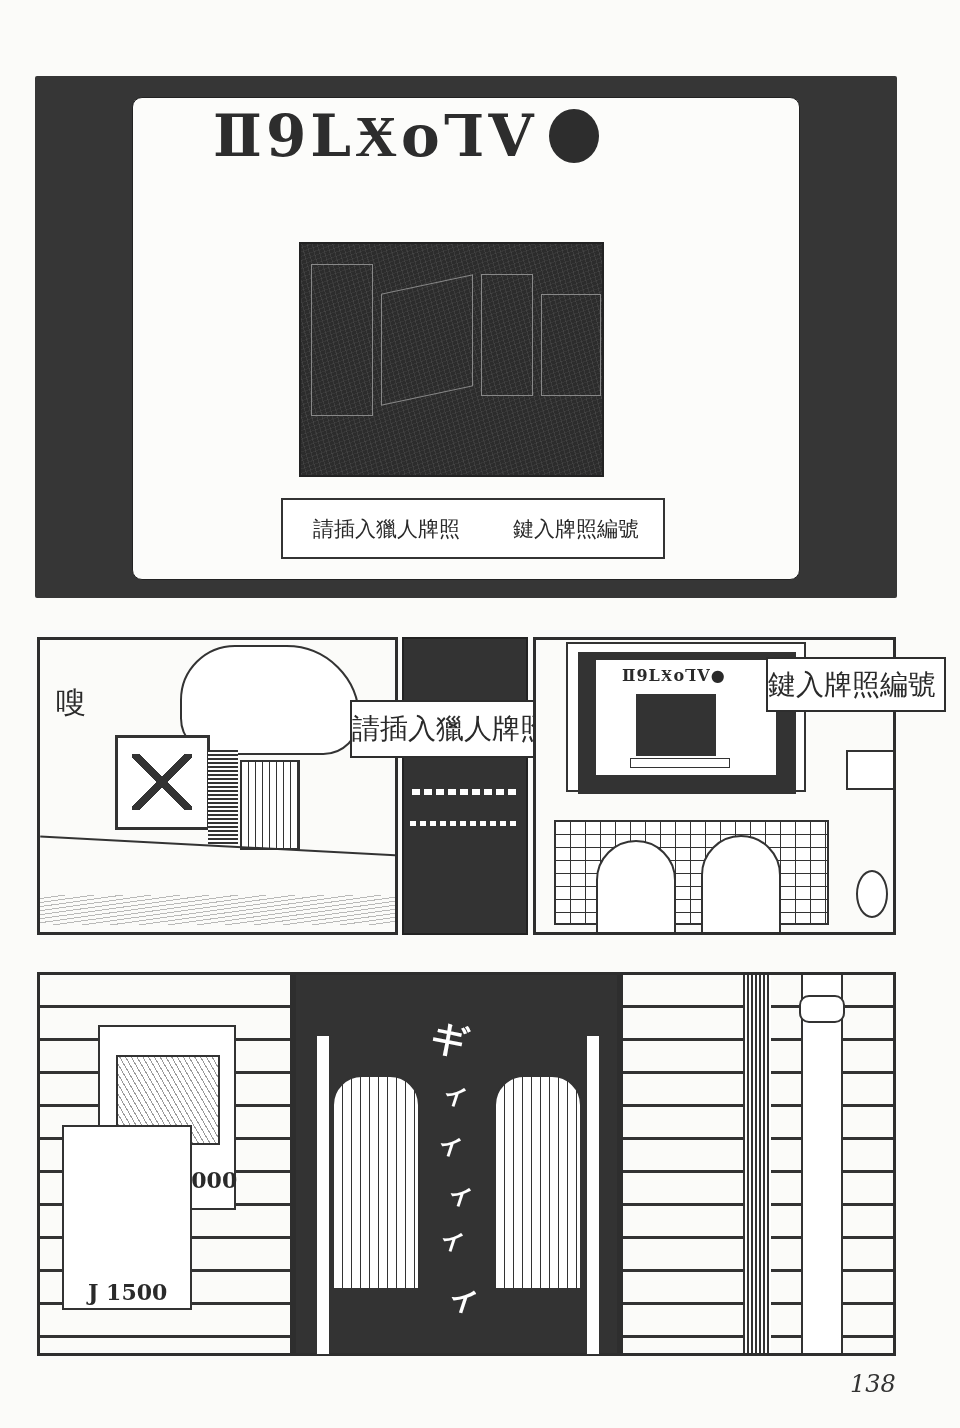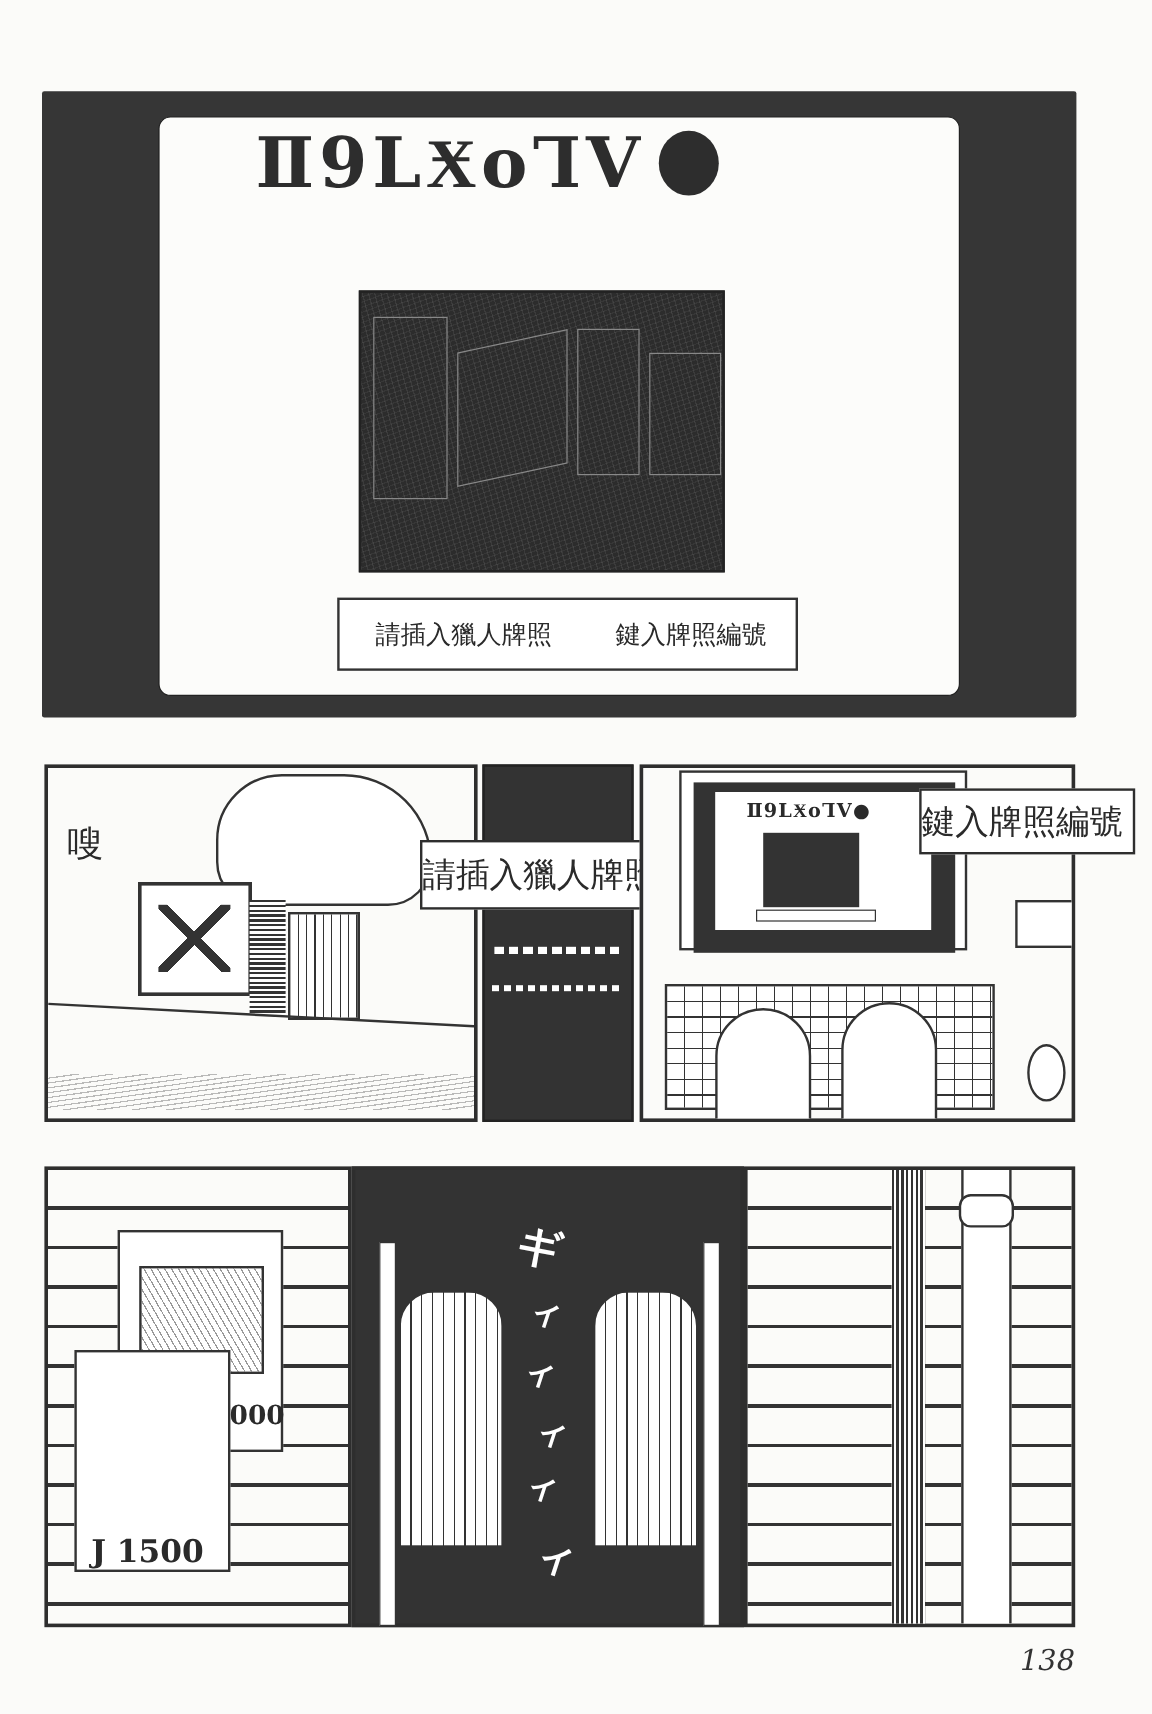--- a/index.html
+++ b/index.html
@@ -109,21 +109,21 @@
 <div class="bubble abs" style="left:766px;top:657px;width:180px;height:55px;">
   <span>鍵入牌照編號</span>
 </div>
 
 <div class="abs panel planks" id="p-wall">
   <div class="abs" style="left:58px;top:50px;width:138px;height:185px;background:#fff;border:2px solid #333;">
     <div class="abs" style="left:16px;top:28px;width:104px;height:90px;border:2px solid #333;background:repeating-linear-gradient(60deg,#fff 0 4px,#999 4px 5px);"></div>
     <div class="abs" style="left:12px;top:140px;font-family:'DejaVu Serif',serif;font-size:22px;font-weight:bold;white-space:nowrap;">J 1000000</div>
   </div>
   <div class="abs" style="left:22px;top:150px;width:130px;height:185px;background:#fff;border:2px solid #333;z-index:-0;">
-    <div class="abs" style="left:12px;top:152px;font-family:'DejaVu Serif',serif;font-size:26px;font-weight:bold;">J 1500</div>
+    <div class="abs" style="left:24px;top:152px;font-family:'DejaVu Serif',serif;font-size:22px;font-weight:bold;">J 1500</div>
   </div>
 </div>
 
 <div class="abs" id="p-door">
   <div class="abs" style="left:20px;top:60px;width:14px;height:320px;background:#fff;border:1px solid #333;"></div>
   <div class="abs" style="left:36px;top:100px;width:88px;height:215px;background:repeating-linear-gradient(90deg,#fff 0 8px,#333 8px 9px);border:2px solid #333;border-radius:30px 30px 0 0;"></div>
   <div class="abs" style="left:198px;top:100px;width:88px;height:215px;background:repeating-linear-gradient(90deg,#fff 0 8px,#333 8px 9px);border:2px solid #333;border-radius:30px 30px 0 0;"></div>
   <div class="abs" style="left:290px;top:60px;width:14px;height:320px;background:#fff;border:1px solid #333;"></div>
   <span class="sfx" style="left:135px;top:40px;">ギ</span>
   <span class="sfx" style="left:145px;top:100px;font-size:28px;">ィ</span>

